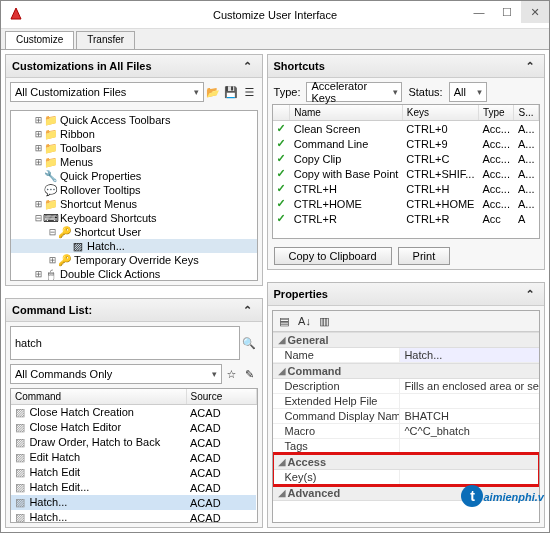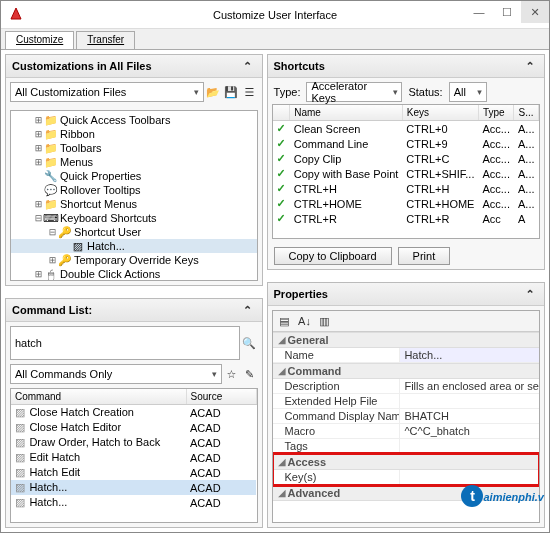--- a/index.html
+++ b/index.html
@@ -3,21 +3,21 @@
 <meta charset="utf-8">
 <style>
 * { box-sizing: border-box; margin: 0; padding: 0; font-family: "Segoe UI", Tahoma, sans-serif; font-size: 11px; }
 body { background: #fff; width: 550px; height: 533px; overflow: hidden; }
 .window { width: 550px; height: 533px; border: 1px solid #888; background: #f0f0f0; display: flex; flex-direction: column; }
 .titlebar { height: 28px; background: #fff; border-bottom: 1px solid #ddd; display: flex; align-items: center; justify-content: center; position: relative; }
 .titlebar .appicon { position: absolute; left: 8px; top: 6px; width: 14px; height: 14px; }
 .titlebar .ctrls { position: absolute; right: 0; top: 0; display: flex; }
 .titlebar .ctrls div { width: 28px; height: 22px; display: flex; align-items: center; justify-content: center; color: #555; }
 .titlebar .ctrls div.close { background: #e5e5e5; }
-.tabs { display: flex; padding: 2px 4px 0 4px; height: 20px; background: #f0f0f0; text-decoration: underline; }
+.tabs { display: flex; padding: 2px 4px 0 4px; height: 20px; background: #f0f0f0; }
 .tab { padding: 2px 10px; border: 1px solid #aaa; border-bottom: none; background: #fff; margin-right: 2px; font-size: 10px; }
 .tab.inactive { background: #f0f0f0; }
 .body { flex: 1; display: flex; gap: 4px; padding: 4px; background: #fff; border-top: 1px solid #aaa; overflow: hidden; }
 .col { display: flex; flex-direction: column; gap: 12px; }
 .left { width: 292px; }
 .right { flex: 1; }
 .panel { border: 1px solid #bbb; background: #f7f7f7; display: flex; flex-direction: column; overflow: hidden; }
 .panel-hdr { background: linear-gradient(#f4f4f4,#e6e6e6); border-bottom: 1px solid #ccc; padding: 3px 6px; font-weight: bold; display: flex; align-items: center; justify-content: space-between; }
 .panel-hdr .tools { display: flex; gap: 3px; align-items: center; }
 .icbtn { width: 16px; height: 16px; border: 1px solid transparent; display: flex; align-items: center; justify-content: center; color: #333; cursor: pointer; }
@@ -213,20 +213,24 @@
                   <td>ACAD</td>
                 </tr>
                 <tr>
                   <td><span style="color:#888;margin-right:4px">▨</span>Edit Hatch</td>
                   <td>ACAD</td>
                 </tr>
                 <tr>
                   <td><span style="color:#888;margin-right:4px">▨</span>Hatch Edit</td>
                   <td>ACAD</td>
                 </tr>
+                <tr>
+                  <td><span style="color:#888;margin-right:4px">▨</span>Hatch Edit...</td>
+                  <td>ACAD</td>
+                </tr>
                 <tr class="sel">
                   <td><span style="color:#888;margin-right:4px">▨</span>Hatch...</td>
                   <td>ACAD</td>
                 </tr>
                 <tr>
                   <td><span style="color:#888;margin-right:4px">▨</span>Hatch...</td>
                   <td>ACAD</td>
                 </tr>
               </tbody>
           </table>

